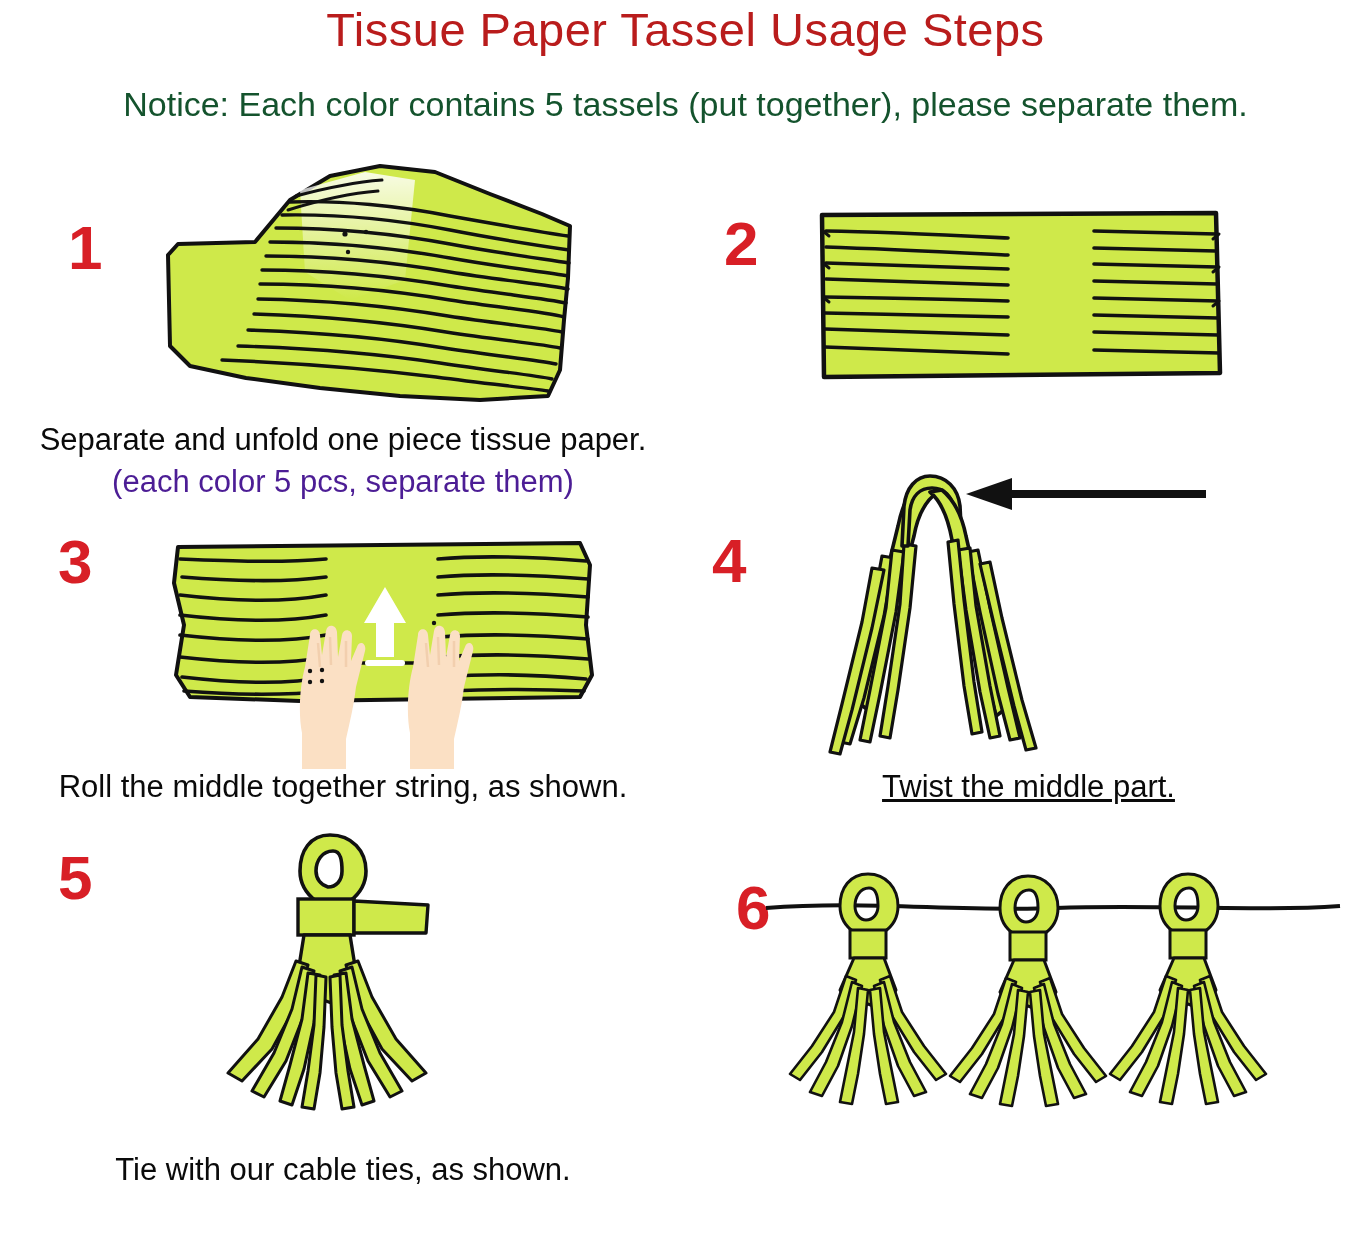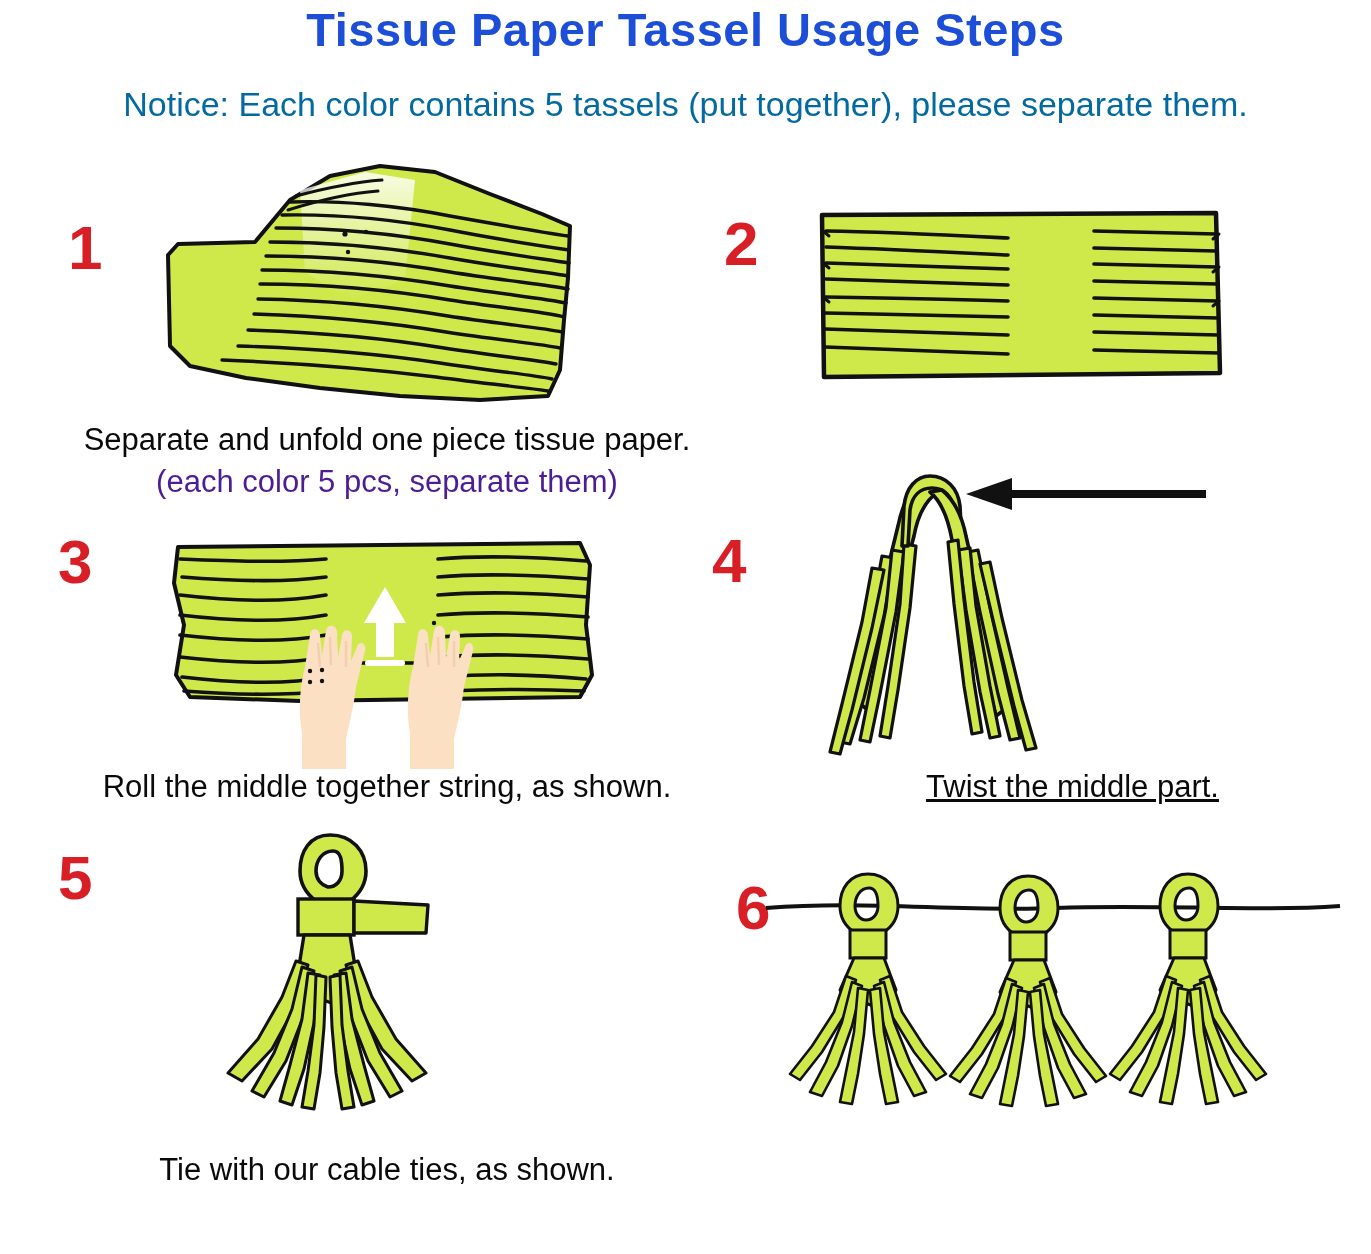--- a/index.html
+++ b/index.html
@@ -24,34 +24,34 @@
   }
 
   
   .title {
     position: absolute;
     top: 2px;
     left: 0;
     width: 1371px;
     text-align: center;
     font-size: 47px;
-    font-weight: bold;
+    font-weight: normal;
     letter-spacing: 0.5px;
-    color: #1d4ed8;
+    color: #b91c1c;
     line-height: 56px;
     white-space: nowrap;
   }
   .notice {
     position: absolute;
     top: 84px;
     left: 0;
     width: 1371px;
     text-align: center;
     font-size: 34px;
-    color: #0369a1;
+    color: #14532d;
     line-height: 40px;
     white-space: nowrap;
   }
 
   
   .step {
     position: absolute;
   }
   .step-num {
     position: absolute;
@@ -61,21 +61,20 @@
     line-height: 62px;
     user-select: none;
   }
   .caption {
     position: absolute;
     text-align: center;
     font-size: 31px;
     line-height: 37px;
     color: #0a0a0a;
     white-space: nowrap;
-    padding-left: 44px;
   }
   .caption.red {
     color: #4c1d95;
   }
   .art {
     position: absolute;
   }
   .art svg { display: block; }
 
   

